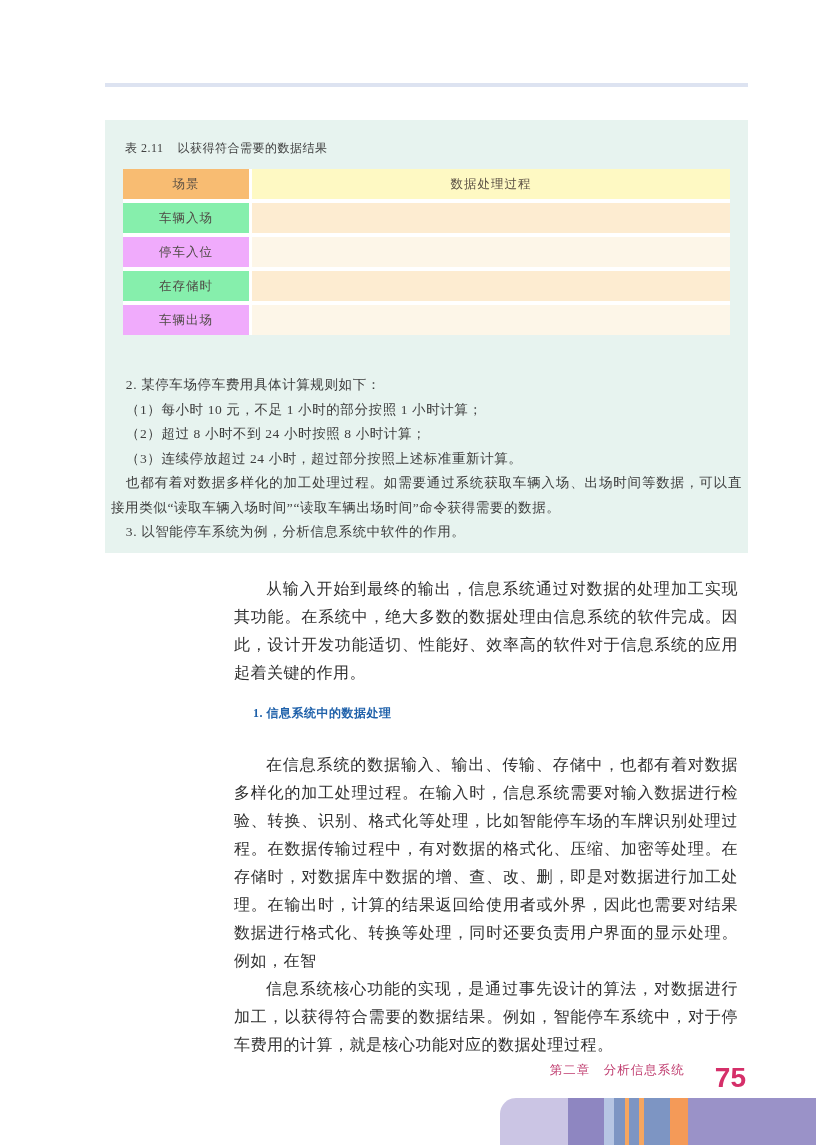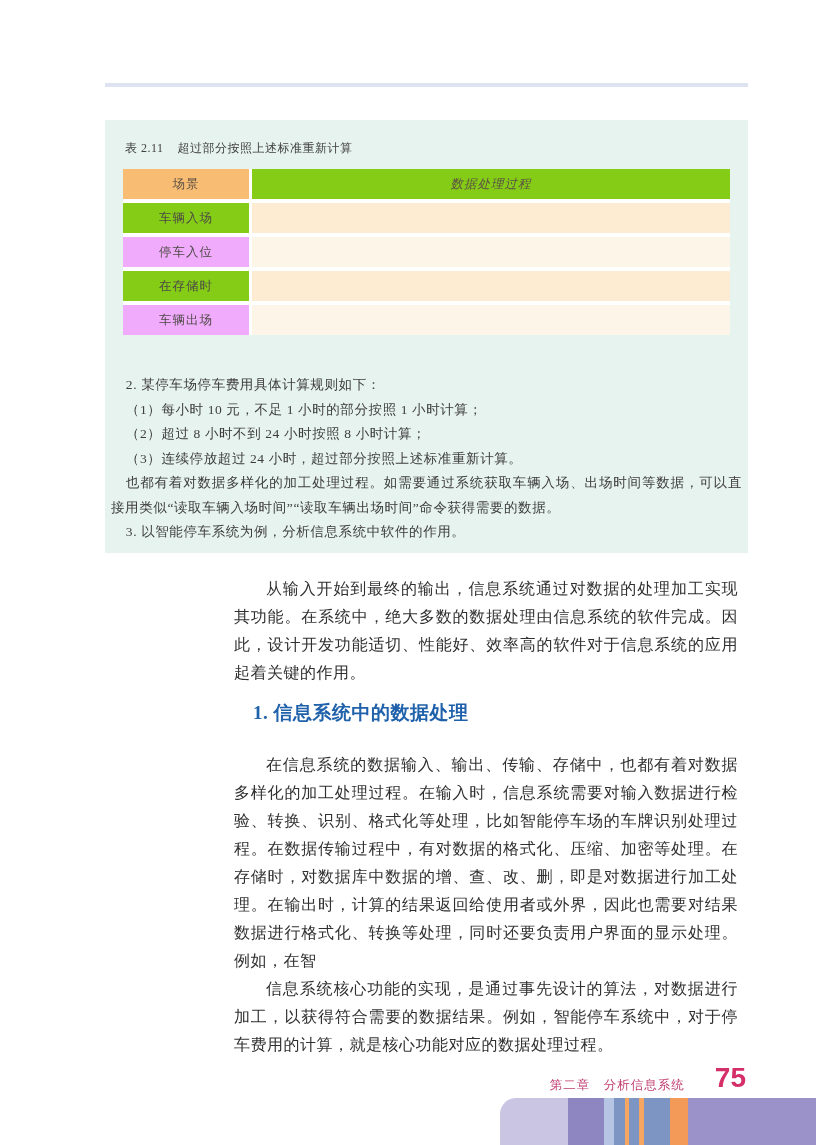--- a/index.html
+++ b/index.html
@@ -14,58 +14,58 @@
   
   .panel{position:absolute;left:105px;top:120px;width:643px;height:433px;background:#e7f3ef;box-sizing:border-box;}
   .caption{margin:20px 0 0 20px;font-size:12px;color:#414141;letter-spacing:.5px;}
   .caption .cap-title{margin-left:14px;}
 
   .table-wrap{margin:12px 18px 0 18px;display:flex;flex-direction:column;gap:4px;background:#ffffff;}
   .trow{display:grid;grid-template-columns:126px 1fr;gap:9px 3px;background:#ffffff;}
   .cell{height:30px;display:flex;align-items:center;justify-content:center;font-size:12.5px;letter-spacing:1px;}
   .thead .cell{color:#5c5144;}
   .thead .c1{background:#f8bc72;}
-  .thead .c2{background:#84cc16;font-style:italic;}
-  .trow.odd .c1{background:#84cc16;}
+  .thead .c2{background:#fef9c3;}
+  .trow.odd .c1{background:#86efac;}
   .trow.odd .c2{background:#fdecd1;}
   .trow.even .c1{background:#f0abfc;}
   .trow.even .c2{background:#fdf6e8;}
   .scene{color:#4e4a45;}
 
   .questions{margin:38px 6px 0 6px;font-size:13.5px;line-height:24.5px;color:#3d3d3d;letter-spacing:.6px;text-align:justify;}
   .questions p{margin:0;text-indent:1.1em;}
 
   
   .content{position:absolute;left:234px;top:575px;width:504px;color:#303030;}
   .content p{margin:0;font-size:16px;line-height:28px;letter-spacing:.5px;text-align:justify;text-indent:2em;}
   .section-heading{
     margin:12px 0 24px 0;padding-left:19px;height:28px;line-height:28px;
-    color:#1f61aa;font-weight:bold;font-size:19px;letter-spacing:.5px;
+    color:#1f61aa;font-weight:bold;font-size:12px;letter-spacing:.5px;
   }
 
   
-  .footer{position:absolute;top:1062px;right:70px;display:flex;align-items:flex-end;gap:30px;}
+  .footer{position:absolute;top:1062px;right:70px;display:flex;align-items:flex-start;gap:30px;}
   .footer-chapter{font-size:12.5px;color:#bf3a6d;letter-spacing:1px;}
   .footer-page{font-size:28px;font-weight:bold;color:#d52f69;font-family:"Liberation Sans","DejaVu Sans",sans-serif;}
 
   
   .bottom-bar{
     position:absolute;left:500px;top:1098px;width:316px;height:47px;
     border-top-left-radius:16px;overflow:hidden;display:flex;
   }
   .bottom-bar .stripe{height:100%;}
 </style>
 </head>
 <body>
 
 <div class="top-rule"></div>
 
 <div class="panel">
   <div class="caption">
-    <span class="cap-label">表 2.11</span><span class="cap-title">超过部分按照上述标准重新计算</span>
+    <span class="cap-label">表 2.11</span><span class="cap-title">以获得符合需要的数据结果</span>
   </div>
 
   <div class="table-wrap">
     <div class="trow thead">
       <div class="cell c1">场景</div>
       <div class="cell c2">数据处理过程</div>
     </div>
 
     <div style="display:contents;"><div class="trow odd">
           <div class="cell c1 scene">车辆入场</div>

